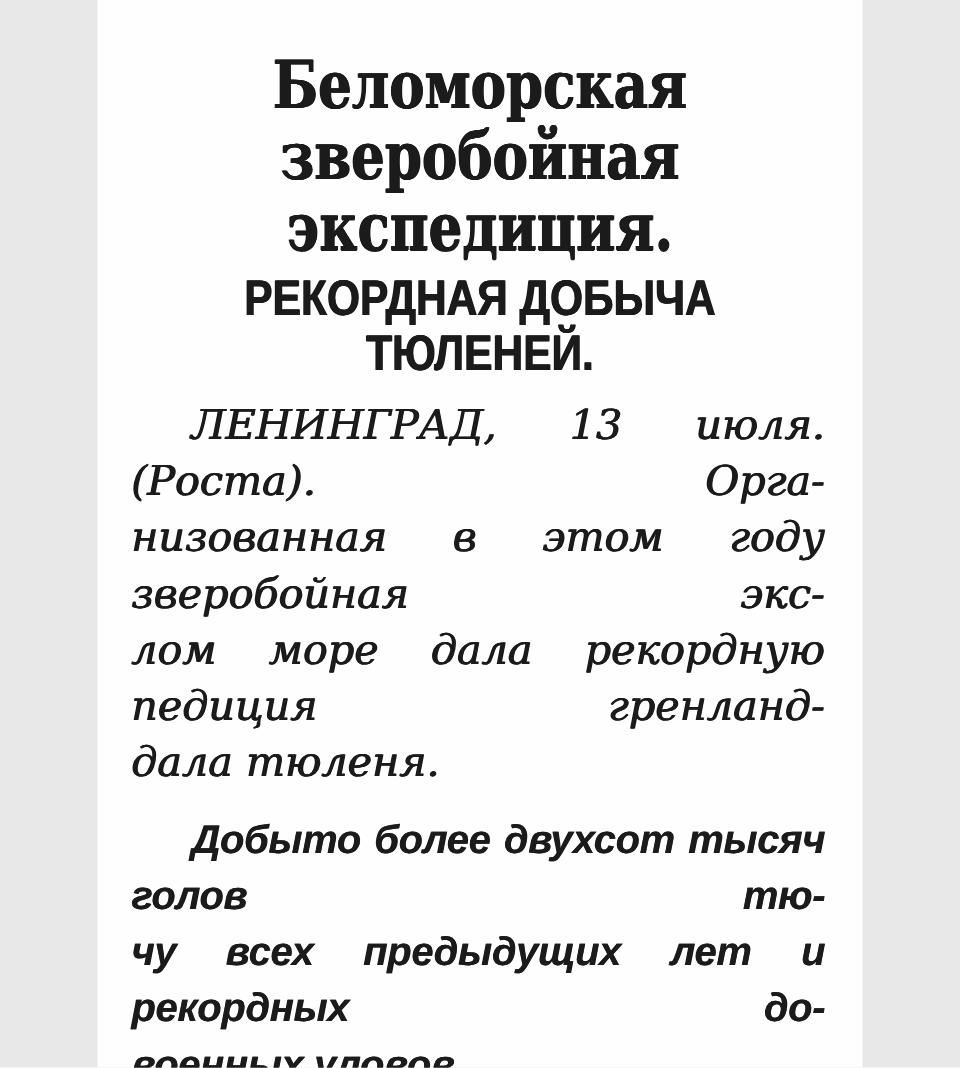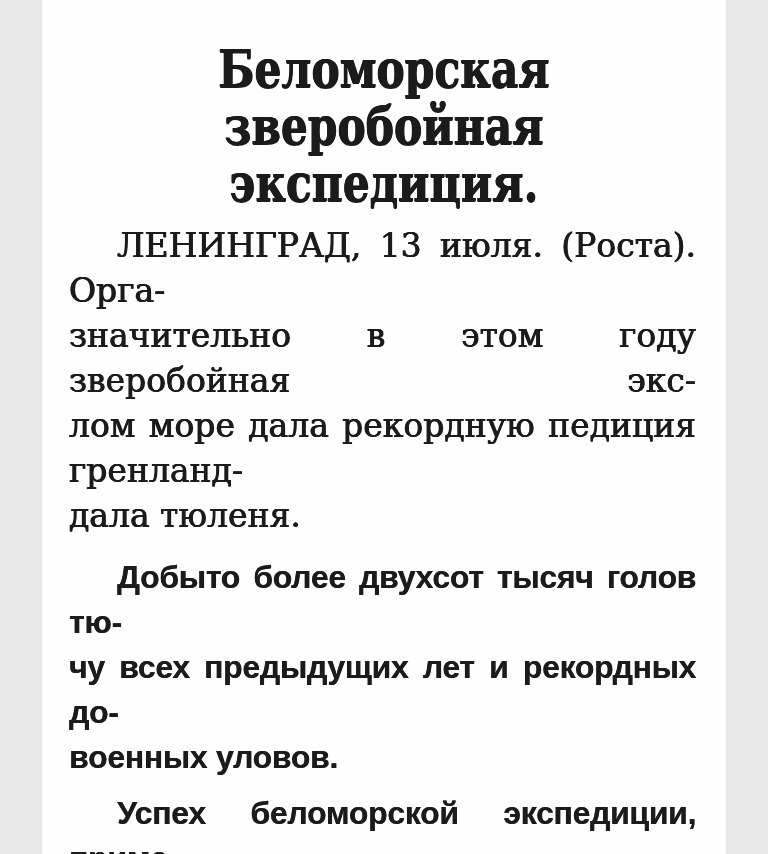--- a/index.html
+++ b/index.html
@@ -2,21 +2,21 @@
 <html lang="ru"><head>
 <meta charset="utf-8">
 <style>
   html, body { margin: 0; padding: 0; }
   body {
     background: #e8e8e8;
     font-family: "DejaVu Serif", serif;
   }
   .page {
     position: relative;
-    width: 684px;
+    width: 612px;
     height: 854px;
     margin: 0 auto;
     background: #fefefe;
     color: #1b1b1b;
     overflow: hidden;
   }
   
   .headline {
     margin: 40px 0 0 0;
     text-align: center;
@@ -68,40 +68,44 @@
     letter-spacing: -0.3px;
     text-shadow: 0.3px 0 0 currentColor;
   }
   .para.p2 { margin-top: 17px; }
   .para.p3 { margin-top: 11px; }
   .line {
     display: block;
     text-align: justify;
     text-align-last: justify;
     white-space: normal;
+    font-style: italic;
   }
   .line.first { text-indent: 48px; }
   .line.last  { text-align-last: left; }
 </style>
 </head>
 <body>
 
 <div class="page">
 
   <h1 class="headline">
     <span class="squeeze">Беломорская зверобойная</span>
     <span class="squeeze">экспедиция.</span>
   </h1>
 
+  <h2 class="subheadline">
+    <span class="squeeze">РЕКОРДНАЯ ДОБЫЧА ТЮЛЕНЕЙ.</span>
+  </h2>
 
   <div class="bodytext">
 
     <p class="para serif p1">
       <span class="line first">ЛЕНИНГРАД, 13 июля. (Роста). Орга-</span>
-      <span class="line">значительно в этом году зверобойная экс-</span>
+      <span class="line">низованная в этом году зверобойная экс-</span>
       <span class="line">лом море дала рекордную педиция гренланд-</span>
       <span class="line last">дала тюленя.</span>
     </p>
 
     <p class="para sans p2">
       <span class="line first">Добыто более двухсот тысяч голов тю-</span>
       <span class="line">чу всех предыдущих лет и рекордных до-</span>
       <span class="line last">военных уловов.</span>
     </p>
 

